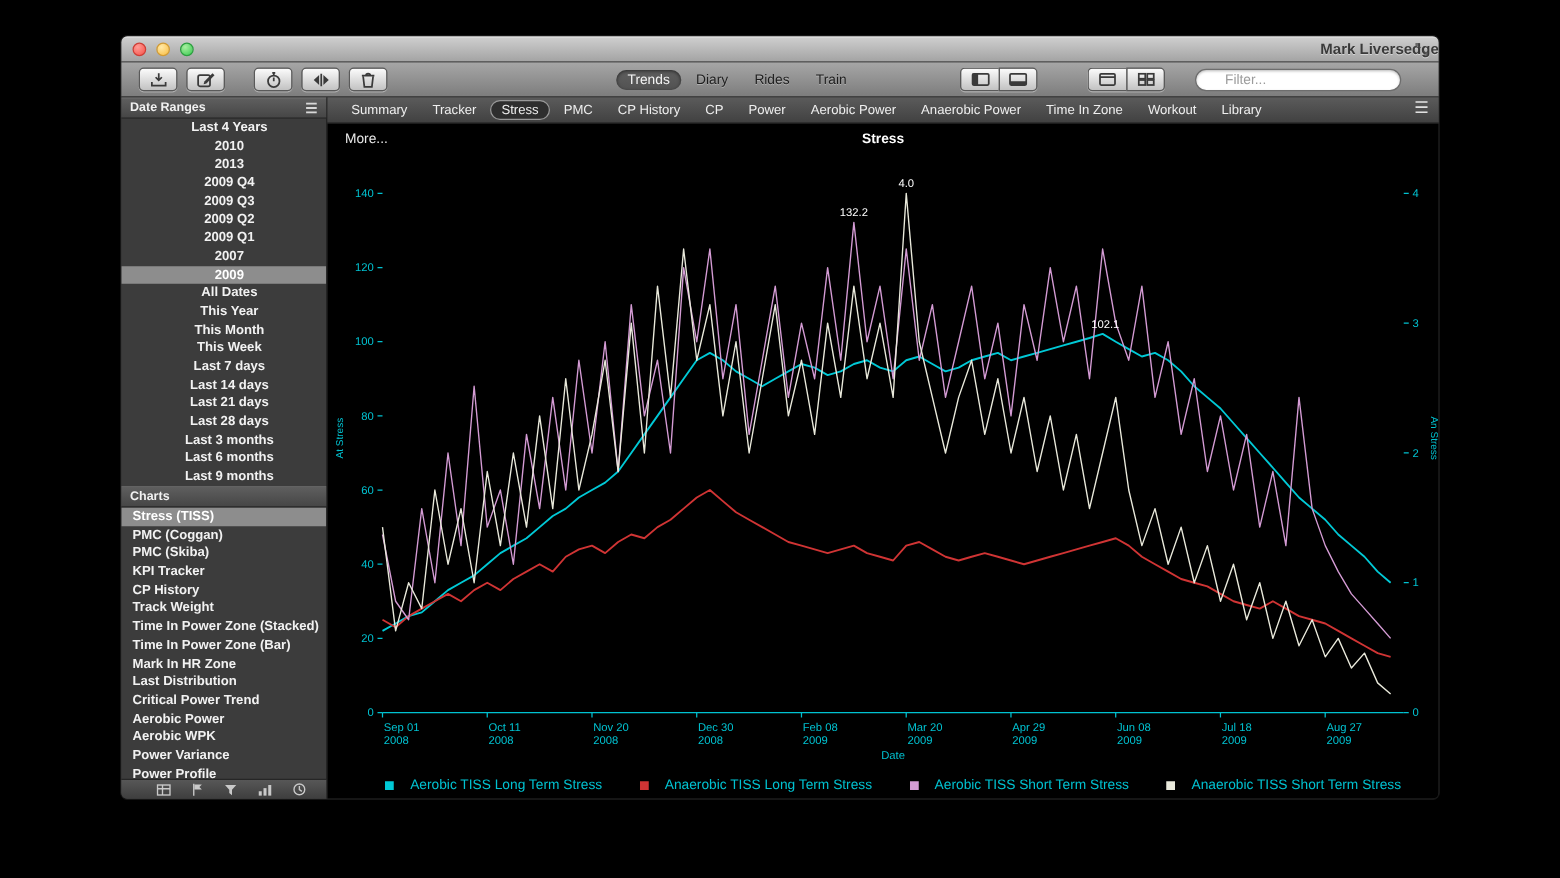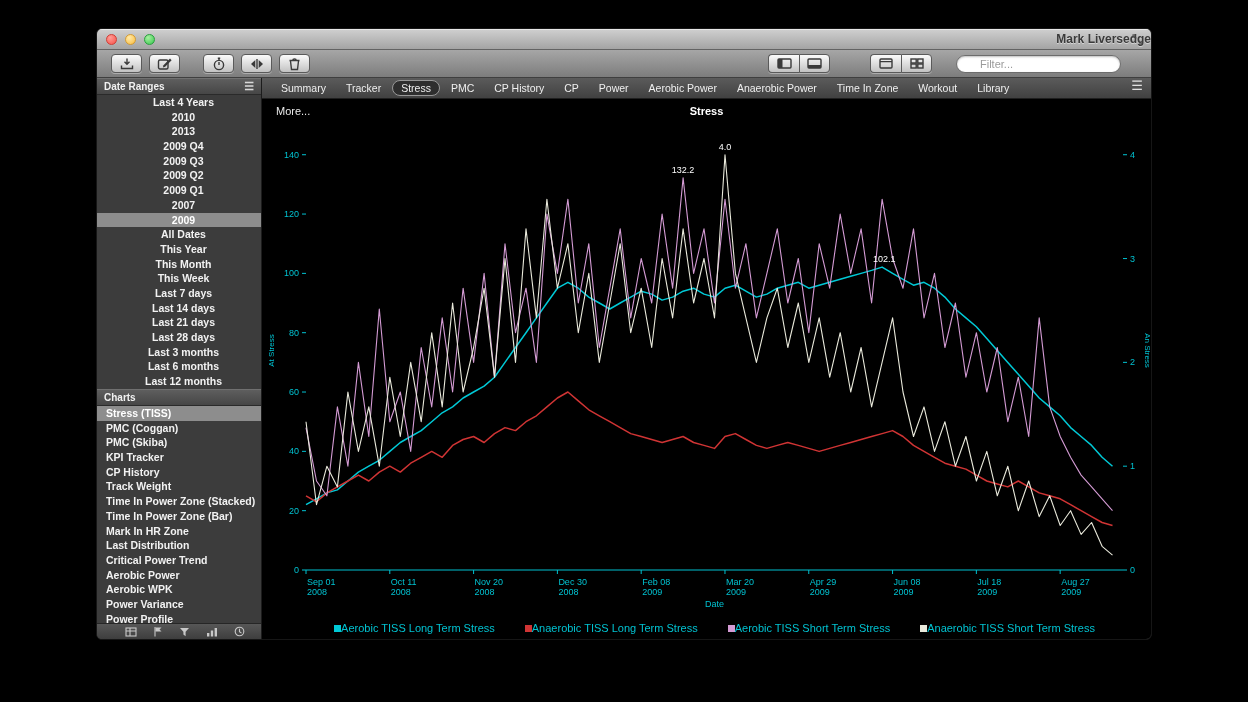--- a/index.html
+++ b/index.html
@@ -83,21 +83,21 @@
   .tab-menu { position:absolute; right:8px; color:#e0e0e0; font-size:13px; }
 
   .chart-area { flex:1; background:#000; position:relative; }
   .more-link { position:absolute; left:14px; top:6px; color:#e9e9e9; font-size:11px; }
   .chart-title { position:absolute; top:6px; left:0; right:0; text-align:center;
                  color:#fff; font-size:11px; font-weight:bold; }
   #chart-svg { position:absolute; left:0; top:22px; }
   #chart-svg text { font-family:"Liberation Sans", sans-serif; }
   .legend { position:absolute; bottom:5px; left:0; right:0; display:flex;
             justify-content:center; gap:14px; align-items:center; }
-  .legend-item { display:flex; align-items:center; gap:0; font-size:11px;padding-left:16px; }
+  .legend-item { display:flex; align-items:center; gap:13px; font-size:11px;padding-left:16px; }
   .legend-swatch { width:7px; height:7px; display:inline-block; }
 
   .icon-stroke { stroke:#3a3a3a; fill:none; stroke-width:1.4; }
   .icon-fill { fill:#3a3a3a; }
   .sb-icon { stroke:#c9c9c9; fill:none; stroke-width:1.1; }
   .sb-fill { fill:#c9c9c9; }
 </style>
 </head>
 <body>
 
@@ -143,20 +143,26 @@
         <path class="icon-stroke" d="M8 1v10"></path>
       </svg>
     </div>
     <div class="tb-btn">
       <svg width="13" height="14" viewBox="0 0 13 14">
         <path class="icon-stroke" d="M2.5 4l1 8.5h6L10.5 4"></path>
         <path class="icon-stroke" d="M1.5 3.5h10M4.8 3.2c0-1.8 3.4-1.8 3.4 0"></path>
       </svg>
     </div>
 
+    <div class="view-seg" id="view-seg">
+        <div class="view-item active">Trends</div>
+        <div class="view-item">Diary</div>
+        <div class="view-item">Rides</div>
+        <div class="view-item">Train</div>
+      </div>
 
     <div class="toolbar-right">
       <div class="btn-pair pair1">
         <div class="tb-btn">
           <svg width="15" height="11" viewBox="0 0 15 11">
             <rect class="icon-stroke" x="1" y="1" width="13" height="9" rx="1"></rect>
             <rect class="icon-fill" x="1" y="1" width="4.5" height="9"></rect>
           </svg>
         </div>
         <div class="tb-btn">
@@ -212,21 +218,21 @@
           <div class="side-item">All Dates</div>
           <div class="side-item">This Year</div>
           <div class="side-item">This Month</div>
           <div class="side-item">This Week</div>
           <div class="side-item">Last 7 days</div>
           <div class="side-item">Last 14 days</div>
           <div class="side-item">Last 21 days</div>
           <div class="side-item">Last 28 days</div>
           <div class="side-item">Last 3 months</div>
           <div class="side-item">Last 6 months</div>
-          <div class="side-item">Last 12 months</div>
+          <div class="side-item">Last 9 months</div>
         </div>
       <div class="side-header">
         <span>Charts</span>
       </div>
       <div class="side-list charts" id="chart-list">
           <div class="side-item selected">Stress (TISS)</div>
           <div class="side-item">PMC (Coggan)</div>
           <div class="side-item">PMC (Skiba)</div>
           <div class="side-item">KPI Tracker</div>
           <div class="side-item">CP History</div>

